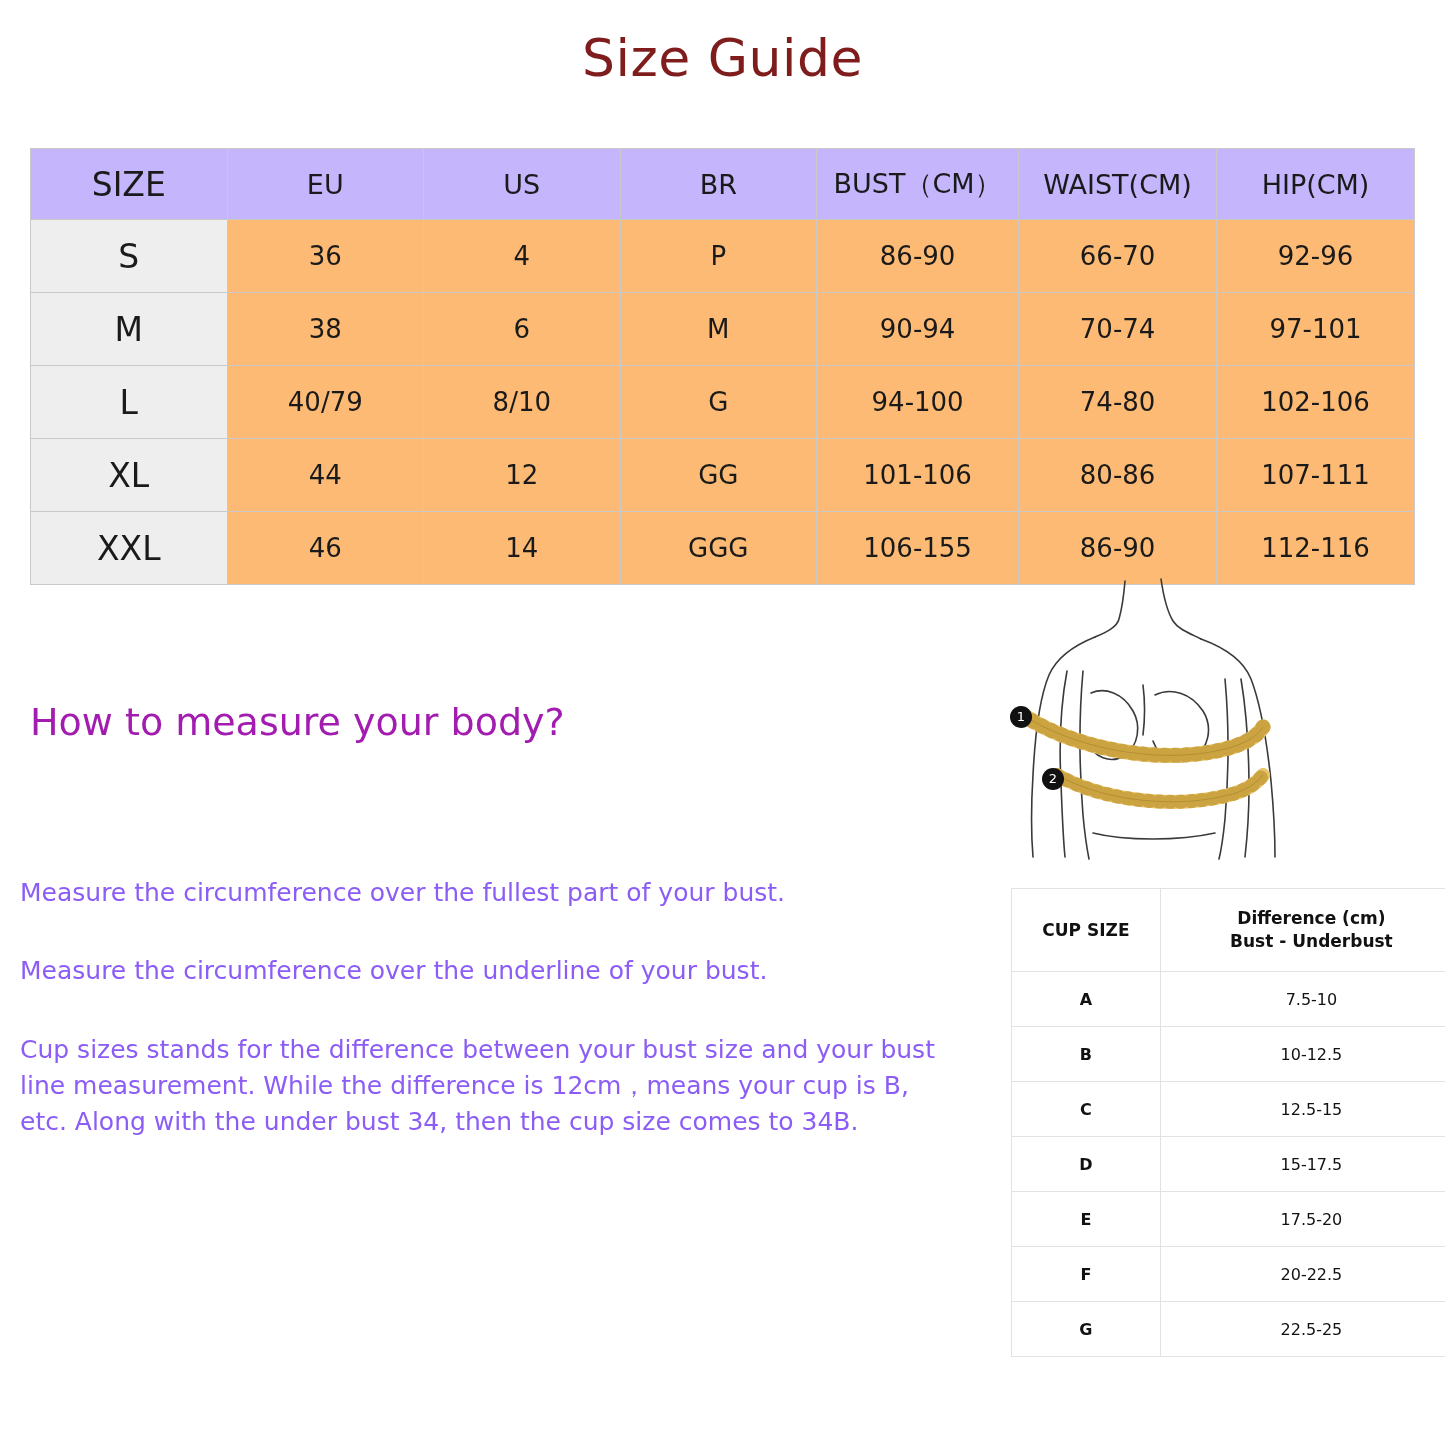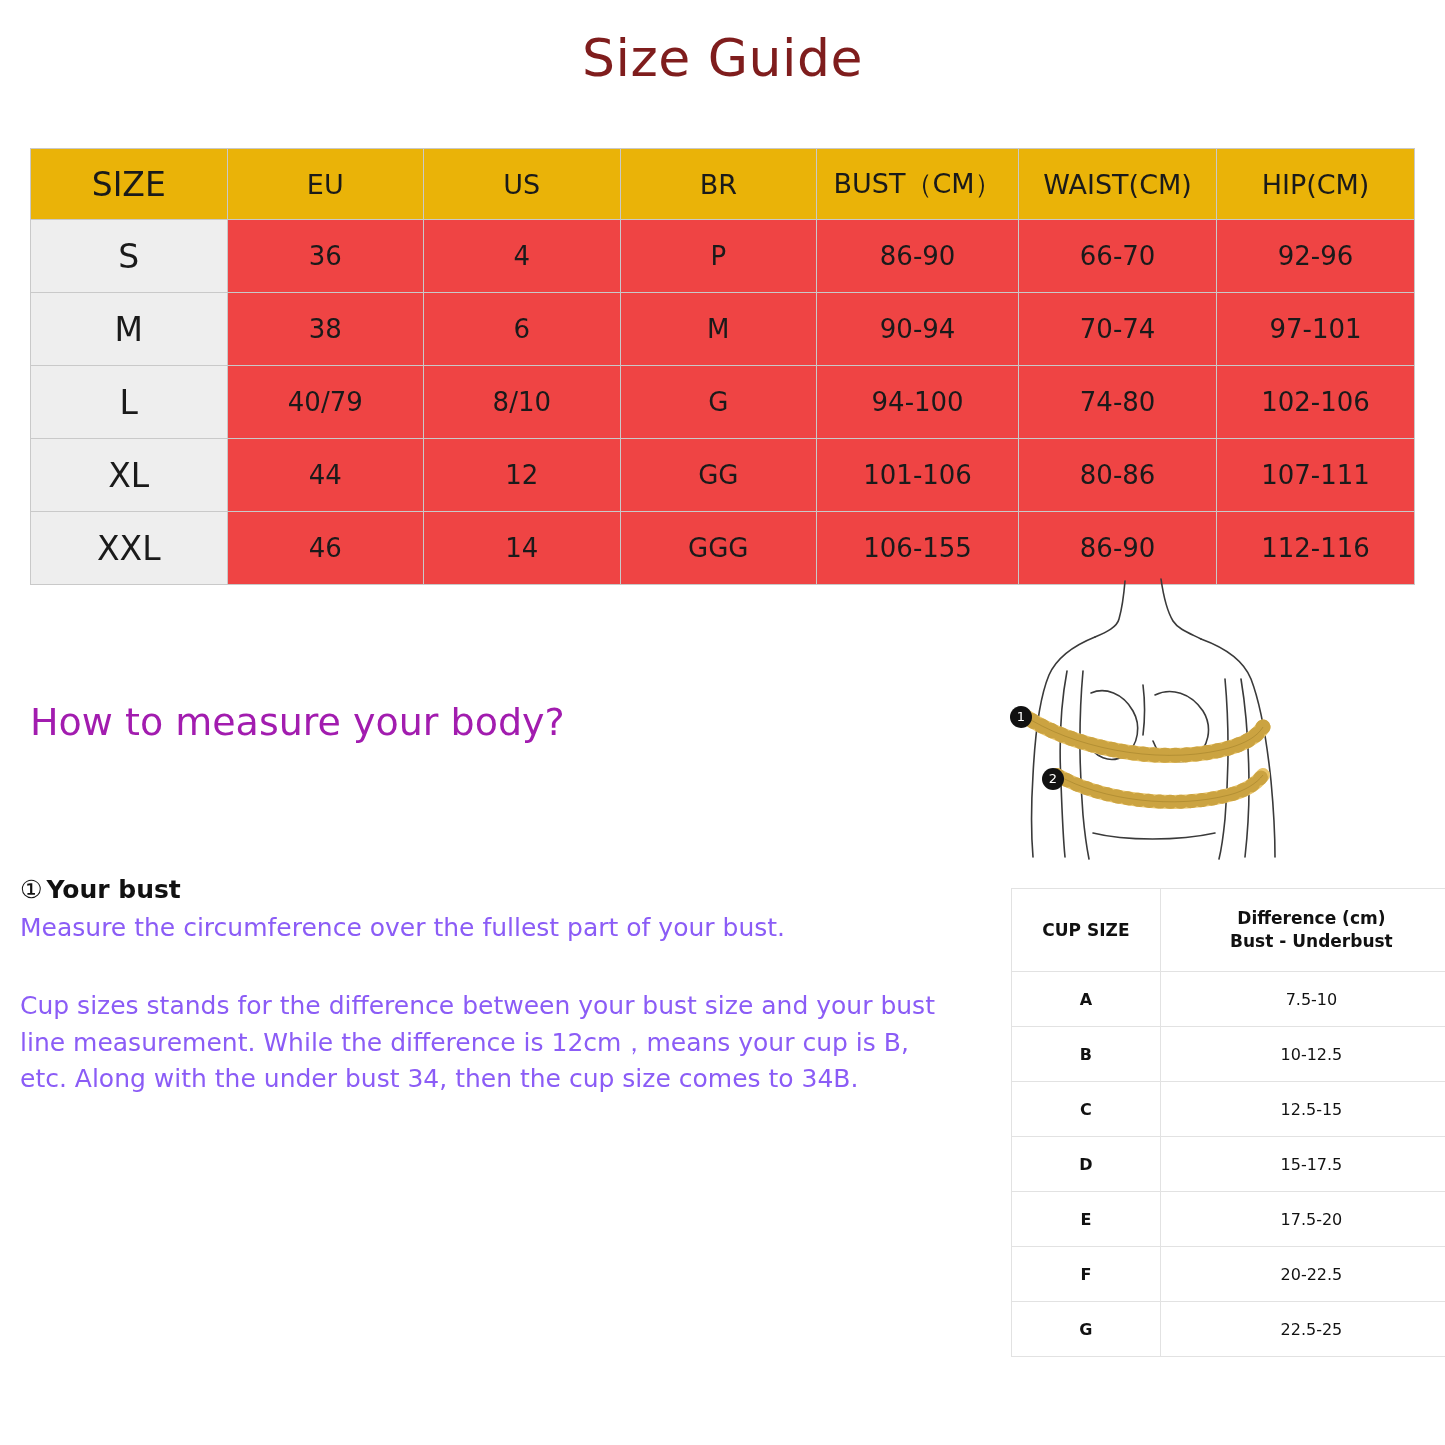--- a/index.html
+++ b/index.html
@@ -39,32 +39,32 @@
     table-layout: fixed;
   }
   table.size-table td, table.size-table th {
     border: 1px solid #c9c9c9;
     text-align: center;
     font-weight: 400;
     color: #1a1a1a;
     font-family: "DejaVu Sans", sans-serif;
   }
   table.size-table thead th {
-    background: #eab308;
+    background: #c4b5fd;
     font-size: 27px;
     height: 70px;
     padding: 0 4px;
   }
   table.size-table thead th.first-col {
     font-size: 33px;
   }
   table.size-table tbody td {
     height: 70px;
     font-size: 26px;
-    background: #ef4444;
+    background: #fdba74;
   }
   table.size-table tbody td.first-col {
     background: #eeeeee;
     font-size: 33px;
   }
   col.c1 { width: 14.2%; }
   col.c2 { width: 14.2%; }
   col.c3 { width: 14.2%; }
   col.c4 { width: 14.2%; }
   col.c5 { width: 14.6%; }
@@ -241,27 +241,25 @@
         <td>112-116</td>
       </tr>
     </tbody>
   </table>
 </div>
 
 <div class="how-to-heading">How to measure your body?</div>
 
 <div class="instructions">
   <div class="instr-block">
-    <div class="instr-title">
-      <span class="circnum">①</span><span>Your bust</span>
-    </div>
     <div class="instr-body">Measure the circumference over the fullest part of your bust.</div>
   </div>
 
   <div class="instr-block">
+    <div class="instr-body">Measure the circumference over the underline of your bust.</div>
   </div>
 
   <div class="instr-block">
     <div class="instr-body">Cup sizes stands for the difference between your bust size and your bust line measurement. While the difference is 12cm，means your cup is B, etc. Along with the under bust 34, then the cup size comes to 34B.</div>
   </div>
 </div>
 
 <div class="illustration">
   <svg width="370" height="300" viewBox="0 0 370 300">
     <g fill="none" stroke="#3a3a3a" stroke-width="1.6" stroke-linecap="round" stroke-linejoin="round">

